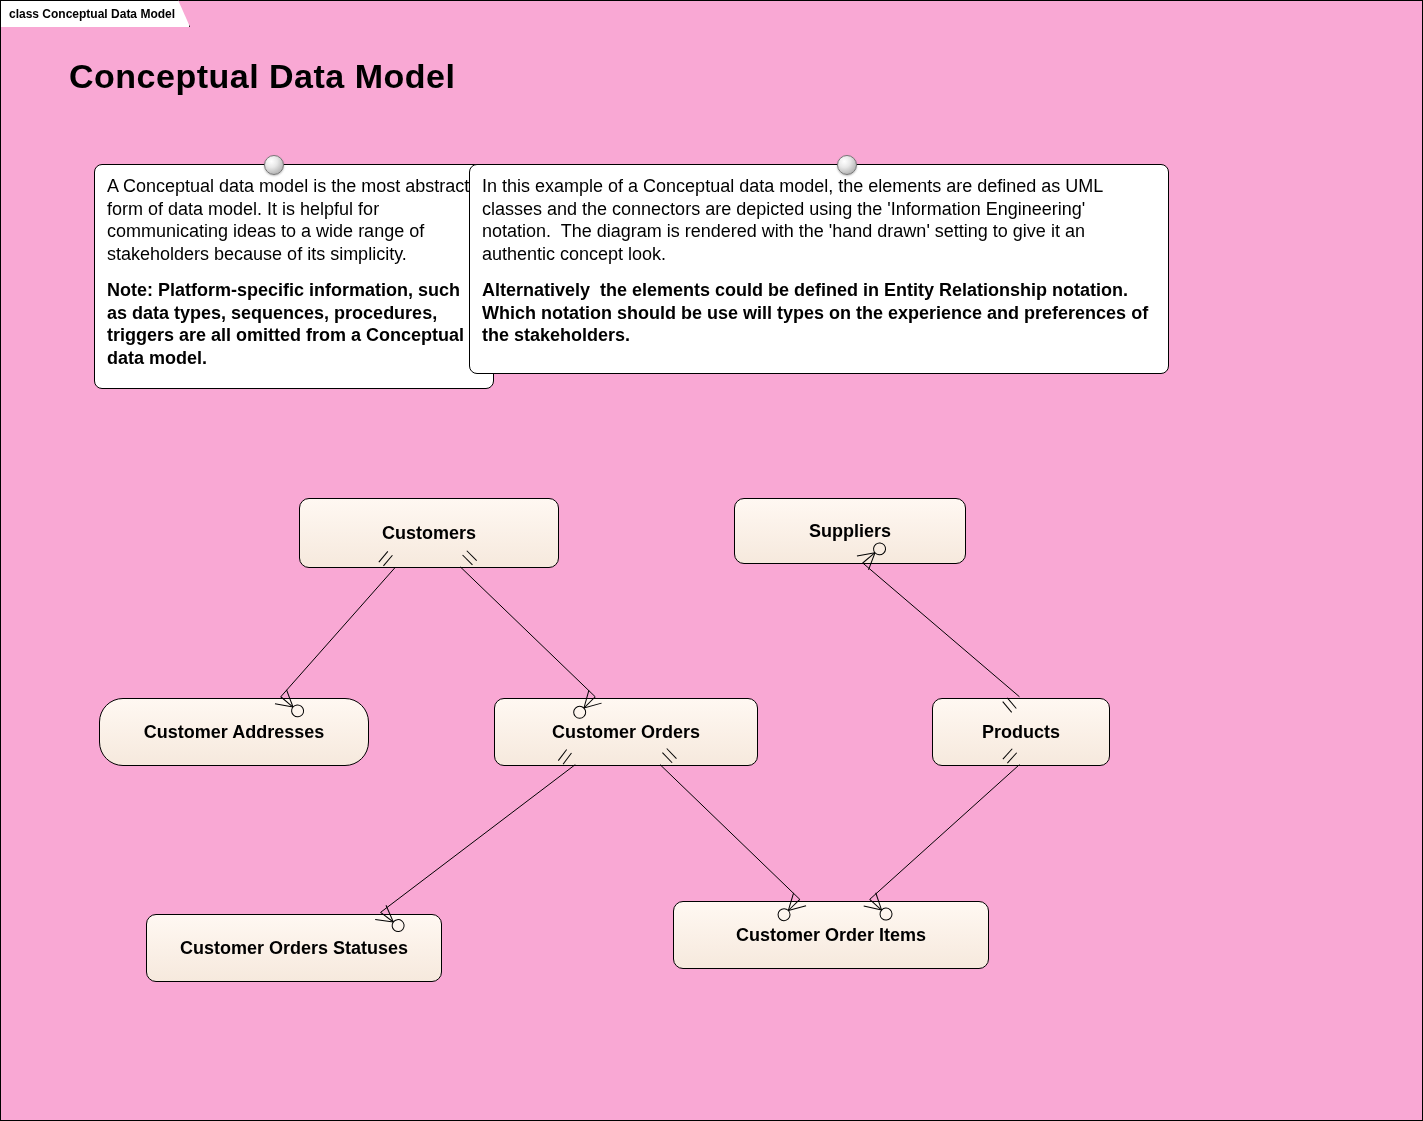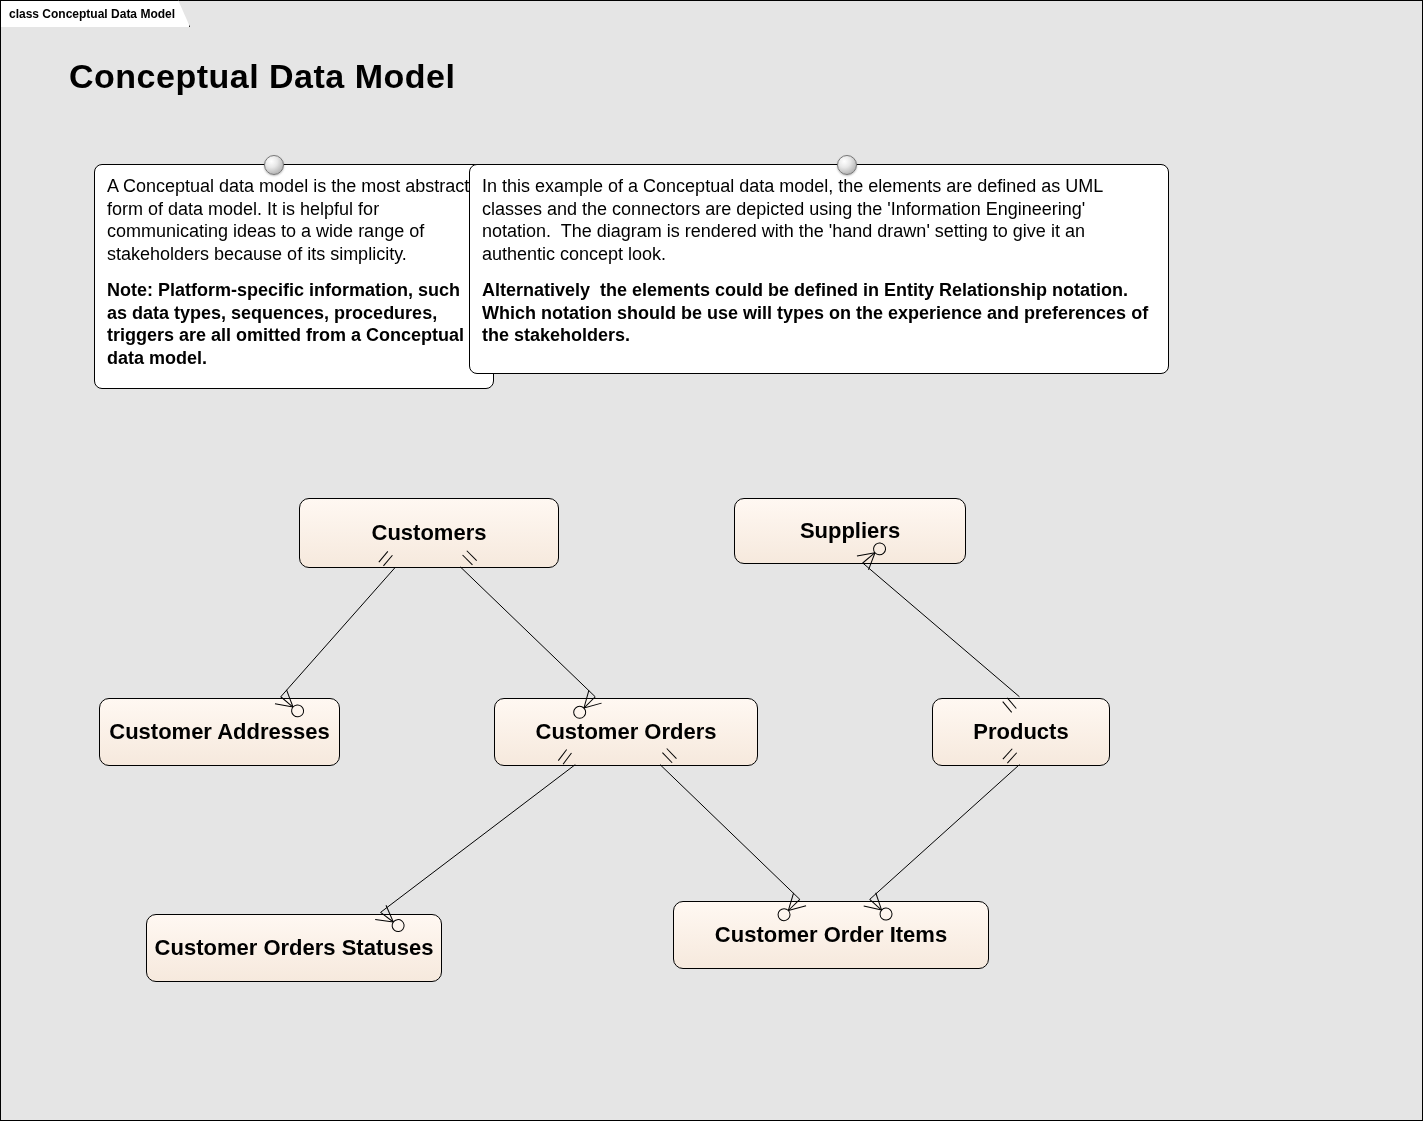--- a/index.html
+++ b/index.html
@@ -8,21 +8,21 @@
     background: #fff;
     font-family: Arial, Helvetica, sans-serif;
   }
   .frame {
     position: relative;
     width: 1423px;
     height: 1121px;
     box-sizing: border-box;
     border: 1px solid #000;
     margin: 0;
-    background: #e5e5e5;
+    background: #f9a8d4;
   }
   .frame-tab {
     position: absolute;
     top: -1px;
     left: -1px;
     height: 24px;
     padding: 2px 14px 0 8px;
     background: #fff;
     border: 1px solid #000;
     border-bottom: none;
@@ -69,21 +69,21 @@
   }
 
   .entity {
     position: absolute;
     border: 1px solid #000;
     border-radius: 10px;
     background: linear-gradient(#fff8f2, #f6e9dd);
     display: flex;
     align-items: center;
     justify-content: center;
-    font-size: 22px;
+    font-size: 18px;
     font-weight: 700;
     color: #000;
     box-sizing: border-box;
   }
 
   svg.connectors {
     position: absolute;
     inset: 0;
     width: 100%;
     height: 100%;
@@ -113,21 +113,21 @@
 
   <div class="note" style="left:468px; top:163px; width:700px; height:210px;">
     <div class="pin" style="left:54%;"></div>
     <p>In this example of a Conceptual data model, the elements are defined as UML classes and the connectors are depicted using the 'Information Engineering' notation.  The diagram is rendered with the 'hand drawn' setting to give it an authentic concept look.</p>
     <p>Alternatively  the elements could be defined in Entity Relationship notation. Which notation should be use will types on the experience and preferences of the stakeholders.</p>
   </div>
 
   <div class="entity" style="left:298px; top:497px; width:260px; height:70px;">Customers</div>
   <div class="entity" style="left:733px; top:497px; width:232px; height:66px;">Suppliers</div>
 
-  <div class="entity" style="left:98px;  top:697px; width:241px; height:68px;">Customer Addresses</div>
+  <div class="entity" style="left:98px;  top:697px; width:270px; height:68px;border-radius:24px;">Customer Addresses</div>
   <div class="entity" style="left:493px; top:697px; width:264px; height:68px;">Customer Orders</div>
   <div class="entity" style="left:931px; top:697px; width:178px; height:68px;">Products</div>
 
   <div class="entity" style="left:145px; top:913px; width:296px; height:68px;">Customer Orders Statuses</div>
   <div class="entity" style="left:672px; top:900px; width:316px; height:68px;">Customer Order Items</div>
 
   <svg class="connectors" viewBox="0 0 1423 1121">
 
     <line x1="395" y1="567" x2="280" y2="697"></line>
 

